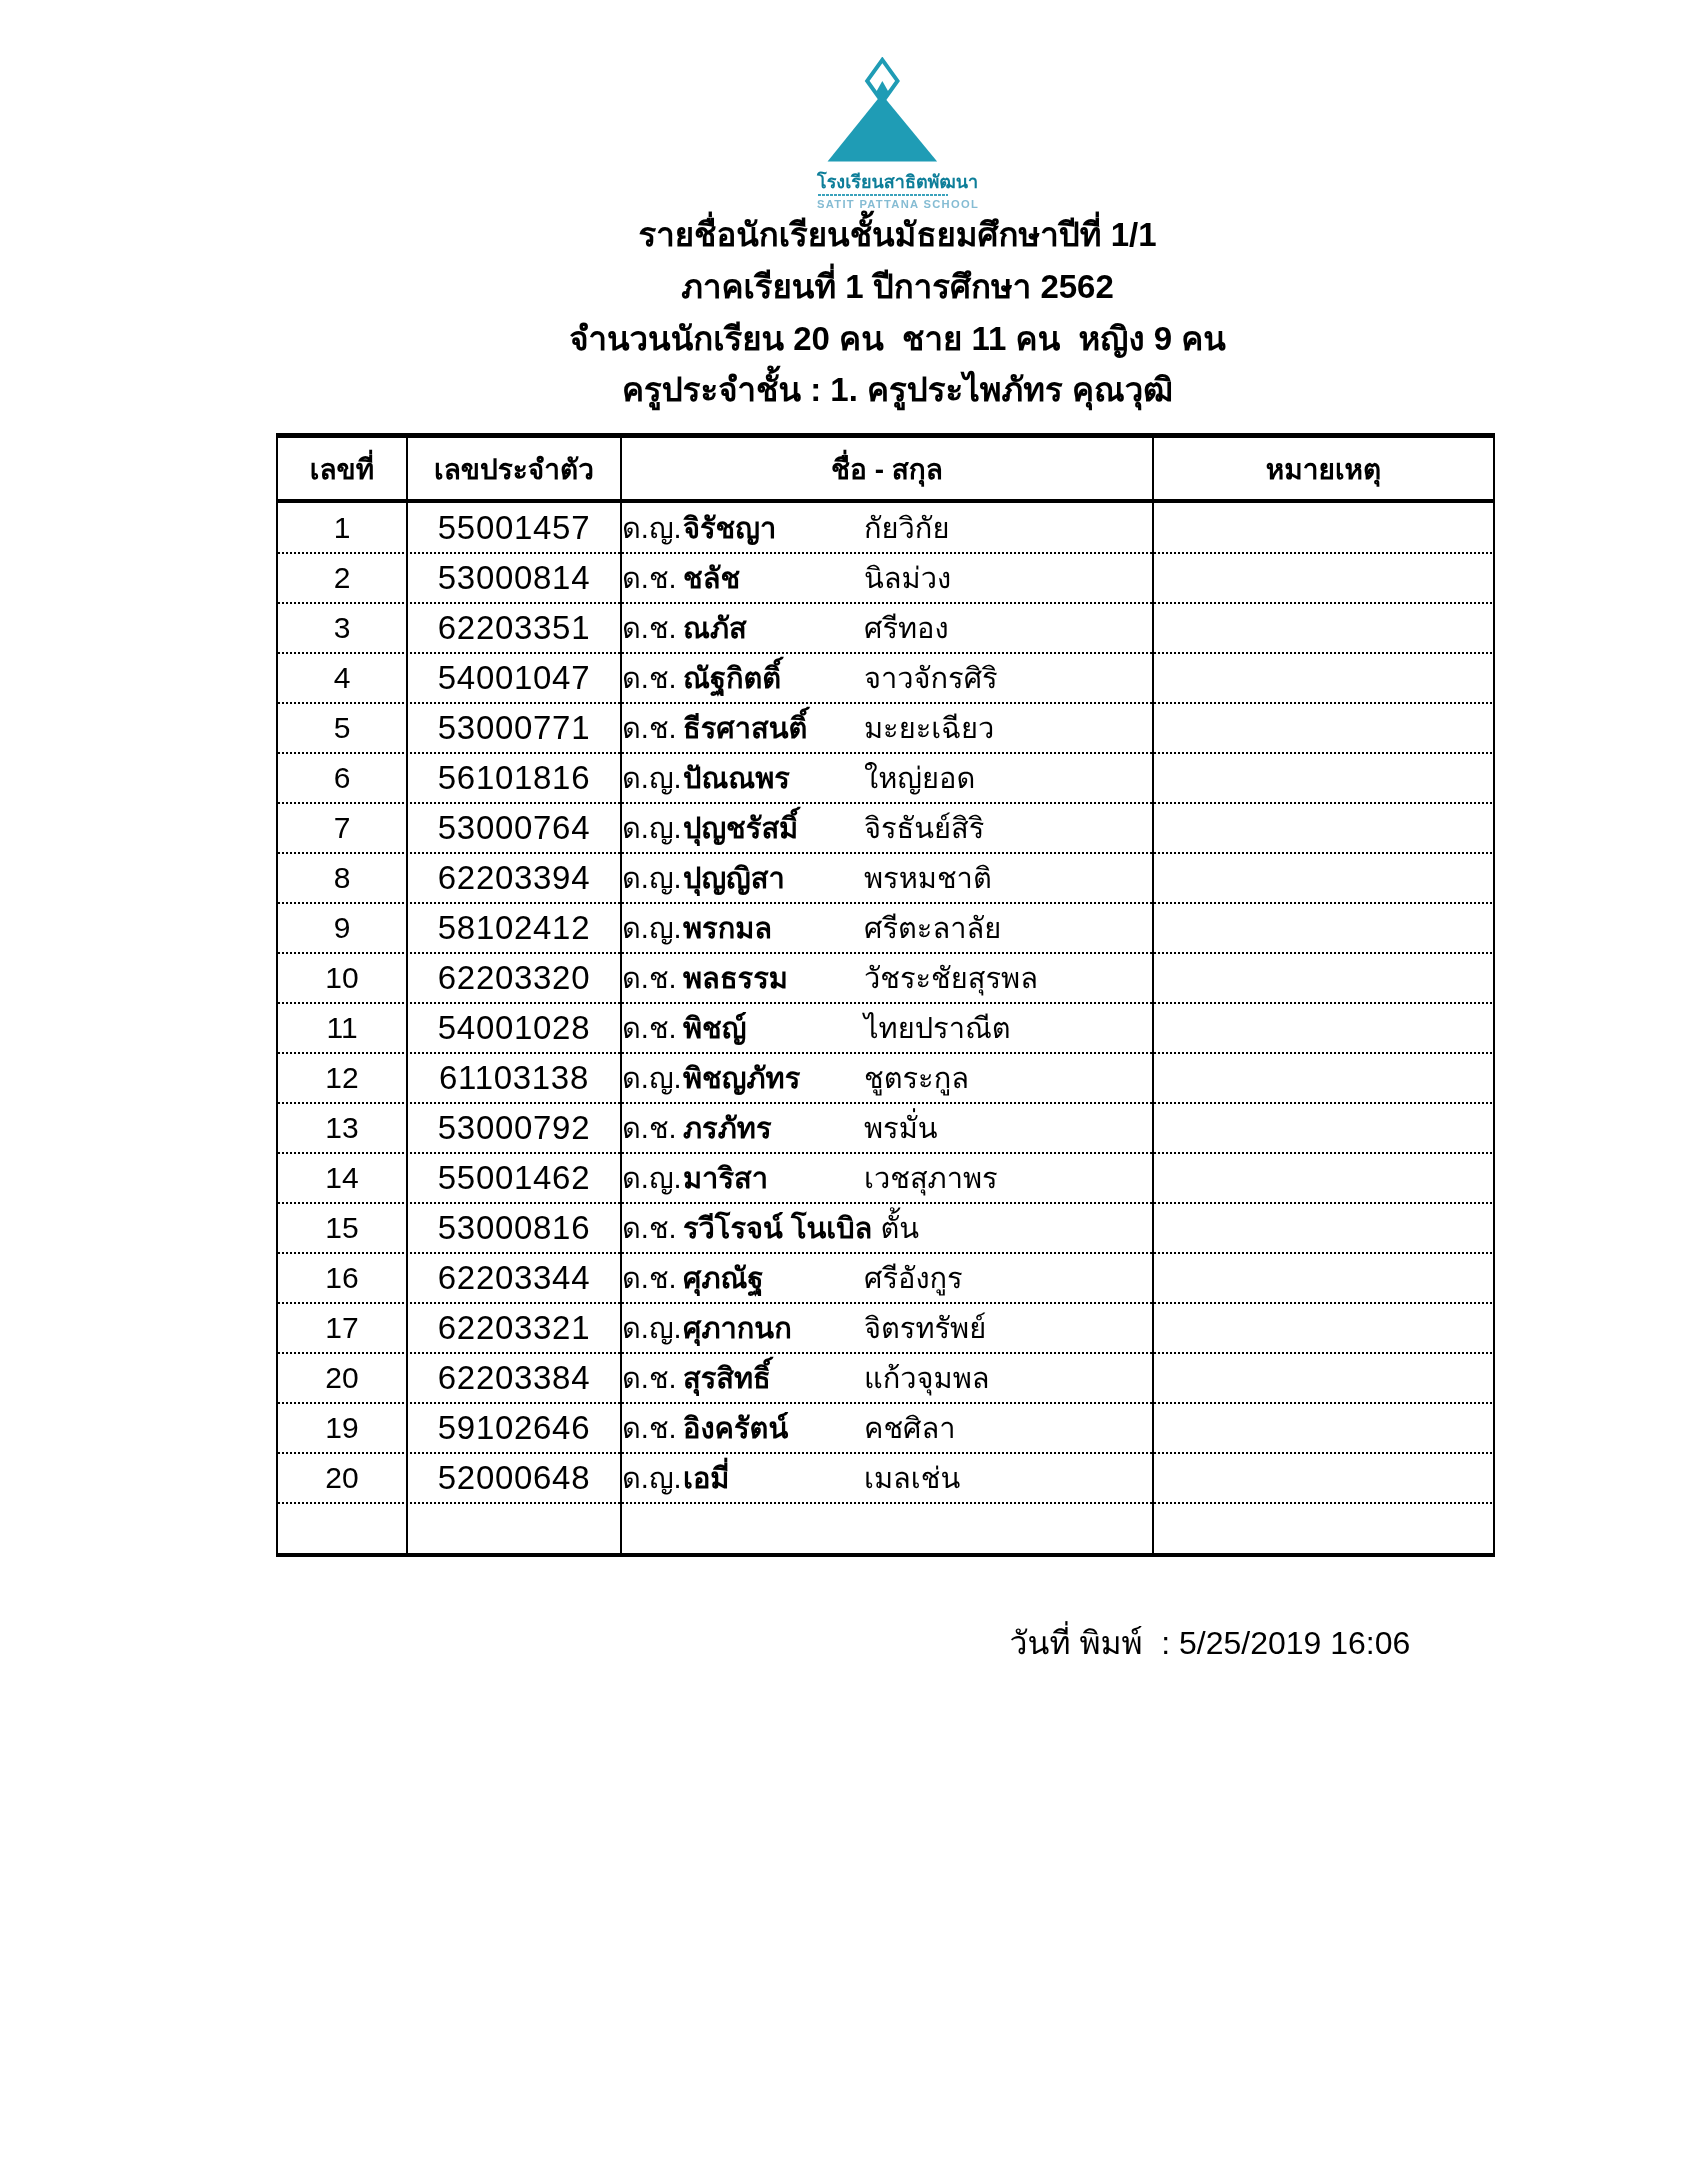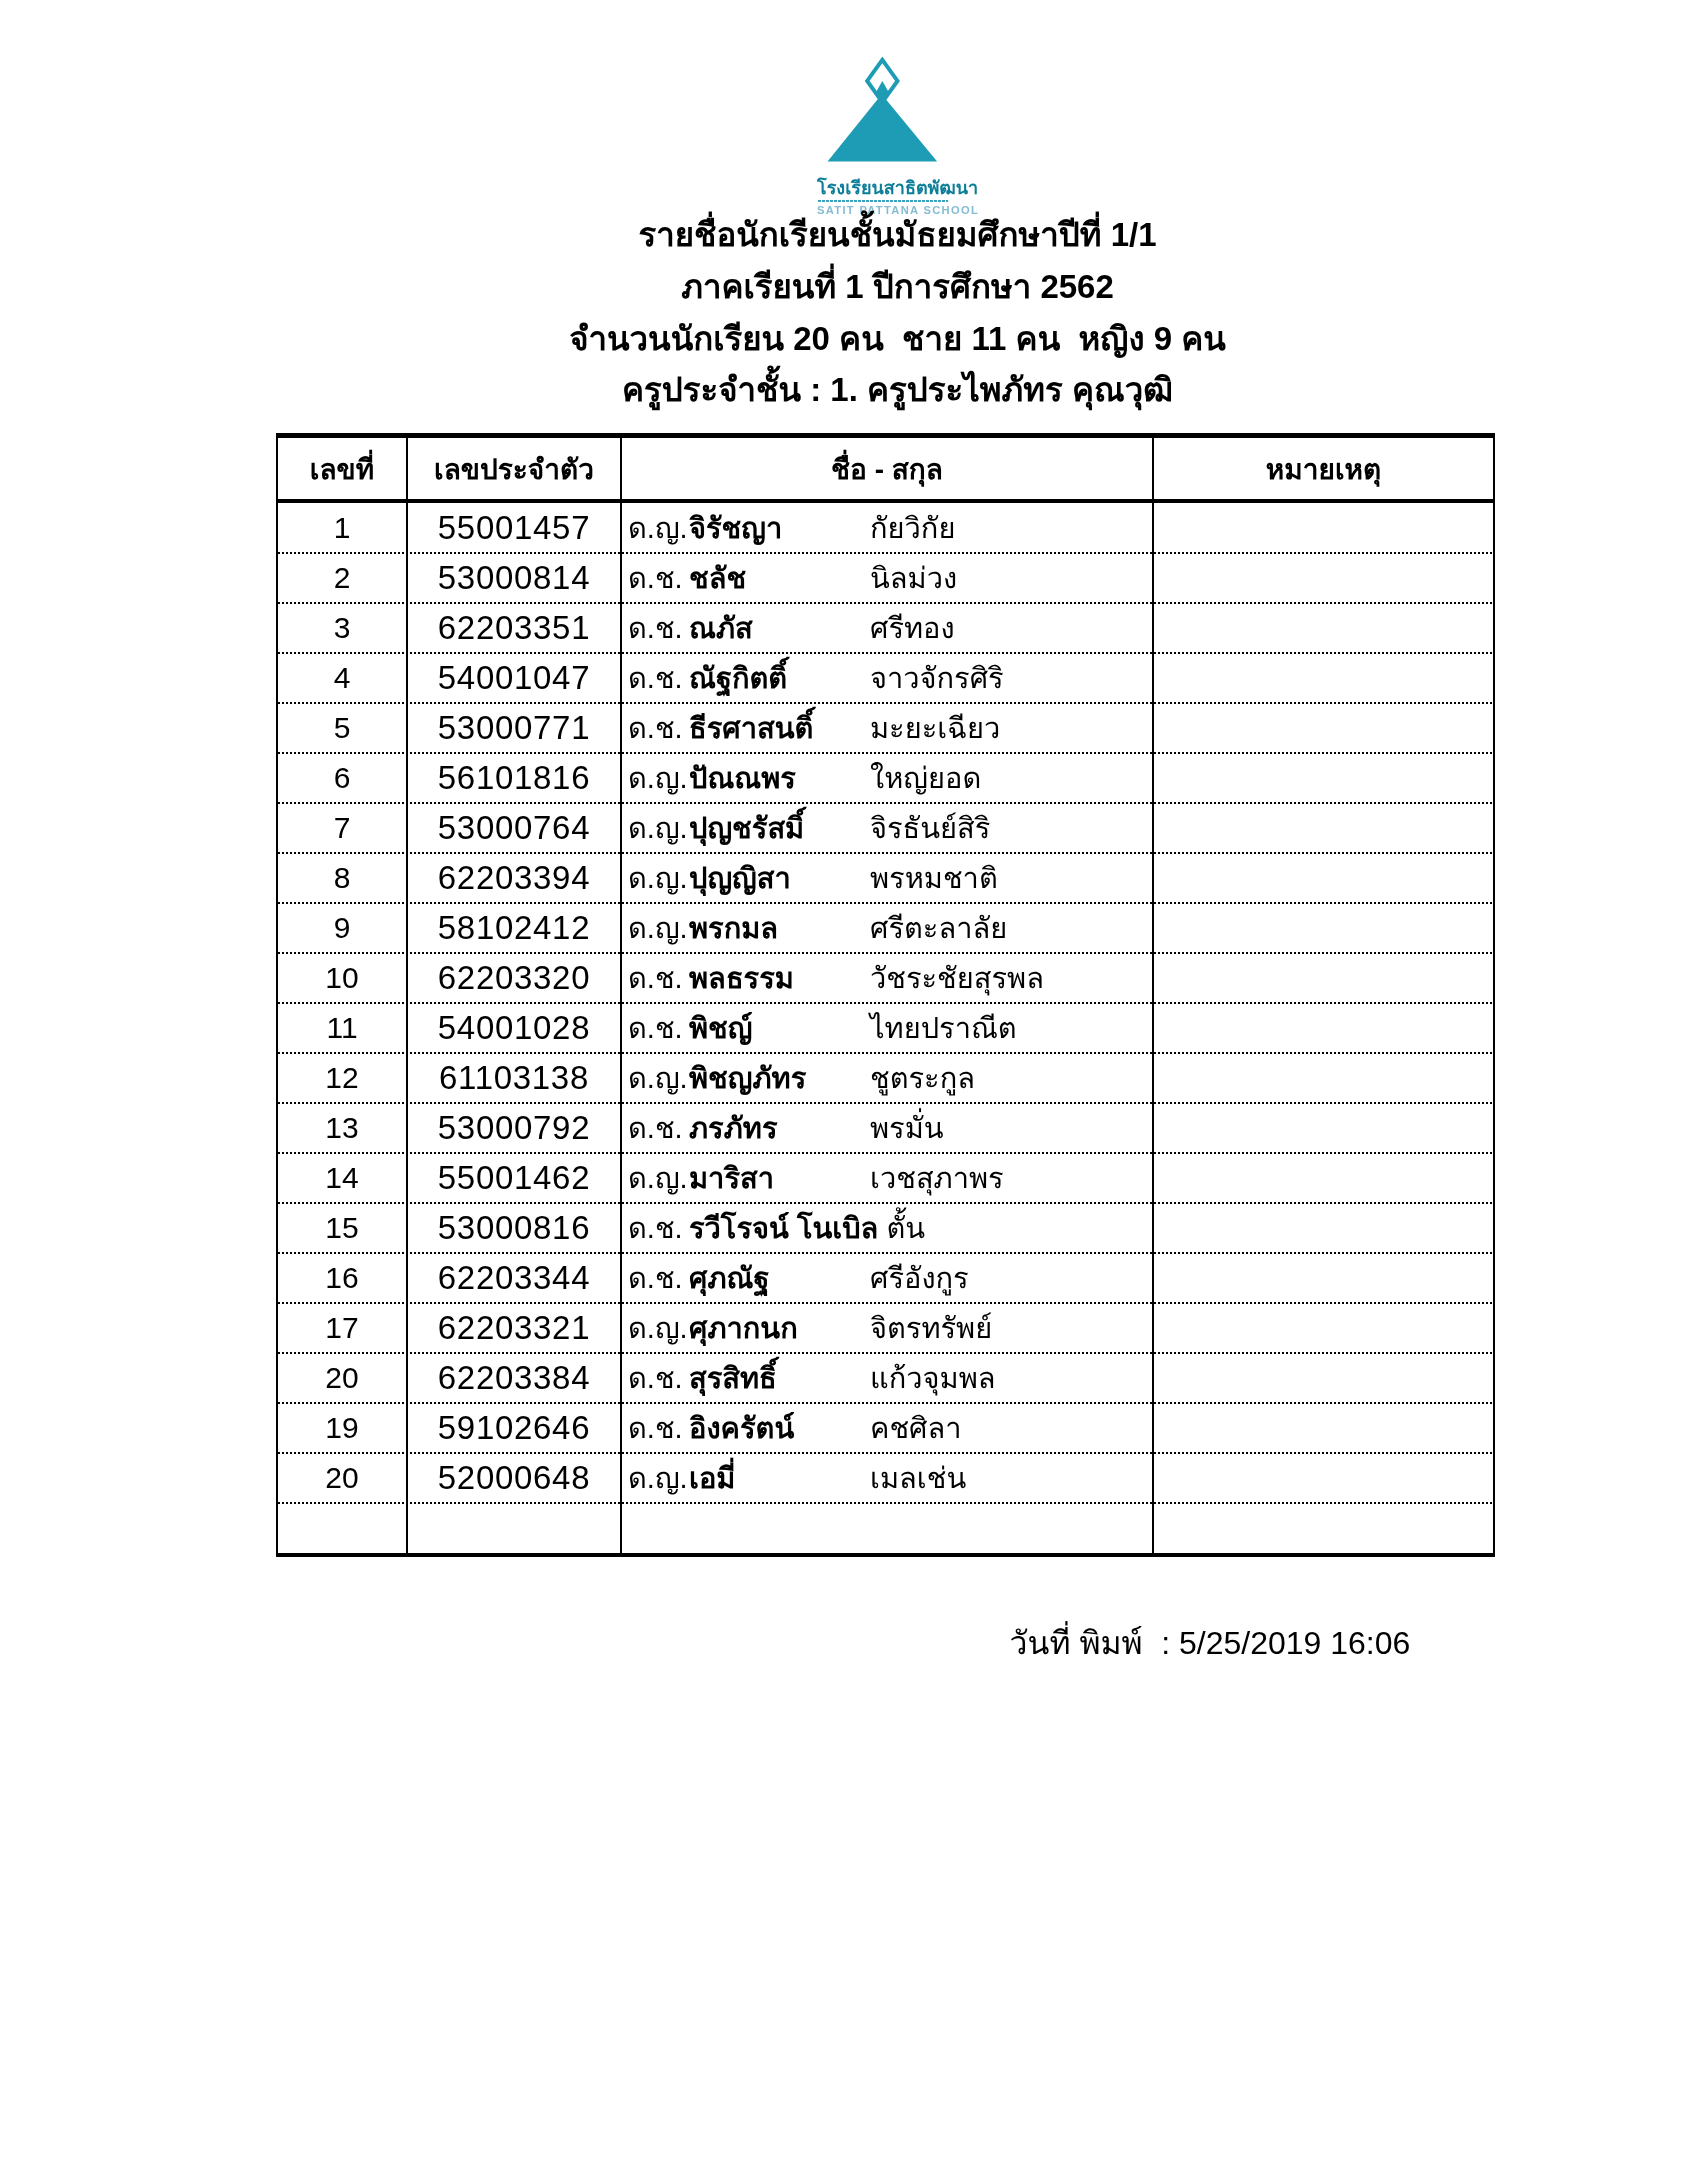--- a/index.html
+++ b/index.html
@@ -9,21 +9,21 @@
     margin:0 auto;
     background:#ffffff;
     font-family:"Liberation Sans", sans-serif;
     color:#000;
     overflow:hidden;
   }
 
   
   .logo { position:absolute; left:817px; top:57px; width:132px; text-align:center; }
   .logo svg { display:block; margin:0 auto; }
-  .logo-th { margin-top:16px; font-size:18px; font-weight:bold; color:#0d7e99; line-height:18.5px; white-space:nowrap; }
+  .logo-th { margin-top:10px; font-size:18px; font-weight:bold; color:#0d7e99; line-height:18.5px; white-space:nowrap; }
   .logo-line { height:2px; margin:2.6px 0.7px 2px 0.7px;
                background:repeating-linear-gradient(90deg,#3aa2bc 0 2.6px, rgba(0,0,0,0) 2.6px 4px); }
   .logo-en { font-size:11.2px; font-weight:bold; color:#85bcd3; letter-spacing:1.3px; line-height:12.6px; white-space:nowrap; }
 
   
   .title-line {
     position:absolute; left:288px; width:1219px;
     text-align:center; font-weight:bold; font-size:33px; line-height:41px;
     white-space:pre;
   }
@@ -45,21 +45,21 @@
   }
   .c1 { width:130px; flex:none; border-right:2.6px solid #000; }
   .c2 { width:214px; flex:none; border-right:2.6px solid #000; }
   .c3 { width:532px; flex:none; border-right:2.6px solid #000; }
   .c4 { flex:1; }
 
   .tr { display:flex; height:50px; position:relative; }
   .tr > div { box-sizing:border-box; }
   .tr .c1 { display:flex; align-items:center; justify-content:center; font-size:30px; }
   .tr .c2 { display:flex; align-items:center; justify-content:center; font-size:33px; letter-spacing:0.7px; }
-  .tr .c3 { display:flex; align-items:center; padding-left:6px; font-size:29px; }
+  .tr .c3 { display:flex; align-items:center; padding-left:0; font-size:29px; }
   .tr .c4 { display:flex; align-items:center; padding-left:8px; font-size:29px; }
   .prefix { flex:none; width:61px; white-space:nowrap; }
   .given  { flex:none; min-width:173px; padding-right:8px; white-space:nowrap;font-weight:bold; }
   .surname{ white-space:nowrap; }
   
   .tr.sep::after {
     content:""; position:absolute; left:0; right:0; bottom:-1.3px; height:2.6px;
     background:repeating-linear-gradient(90deg,#000 0 2px, rgba(0,0,0,0) 2px 4px);
     z-index:2;
   }

